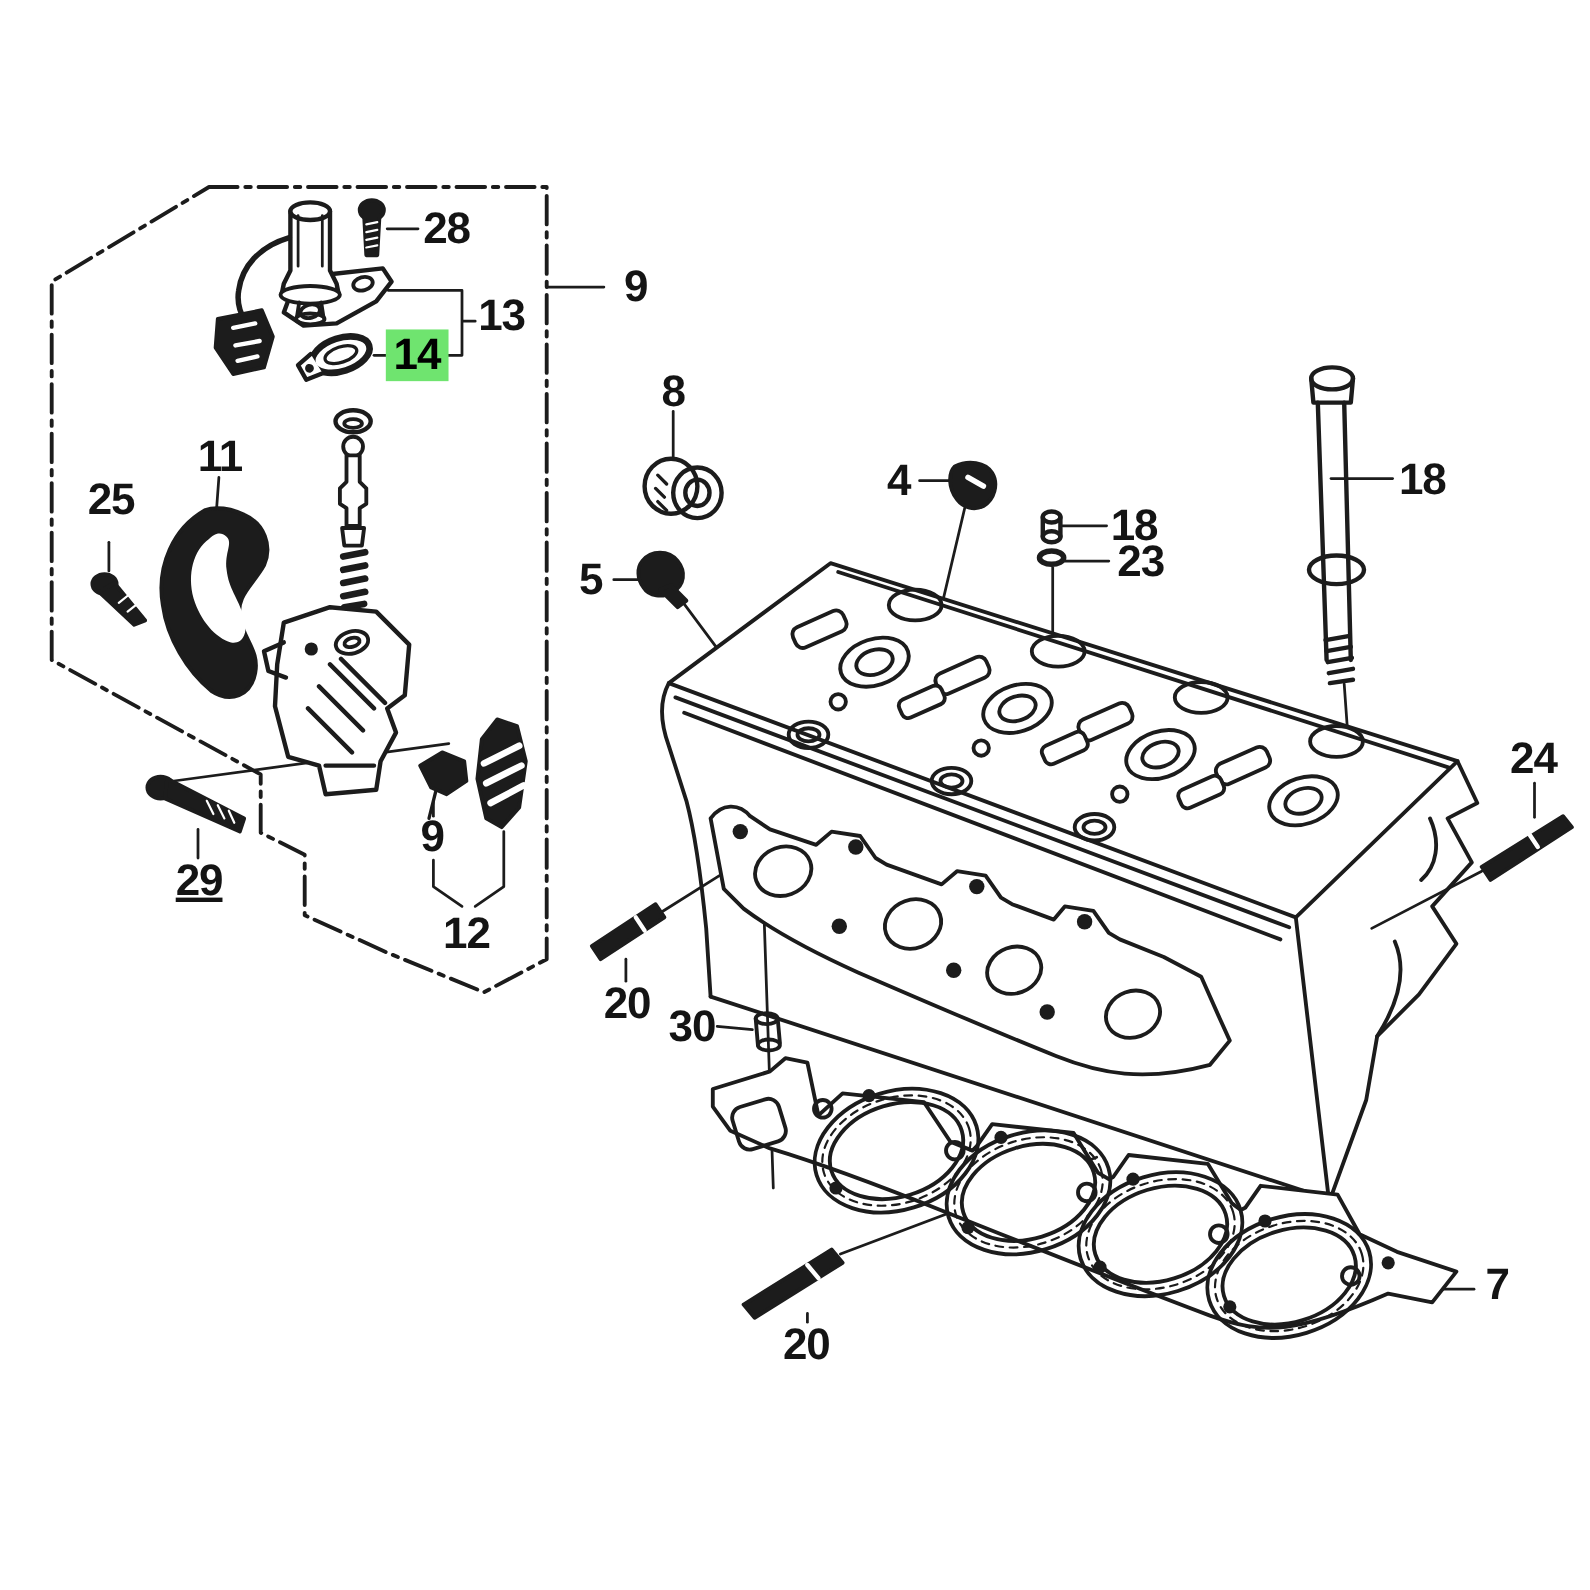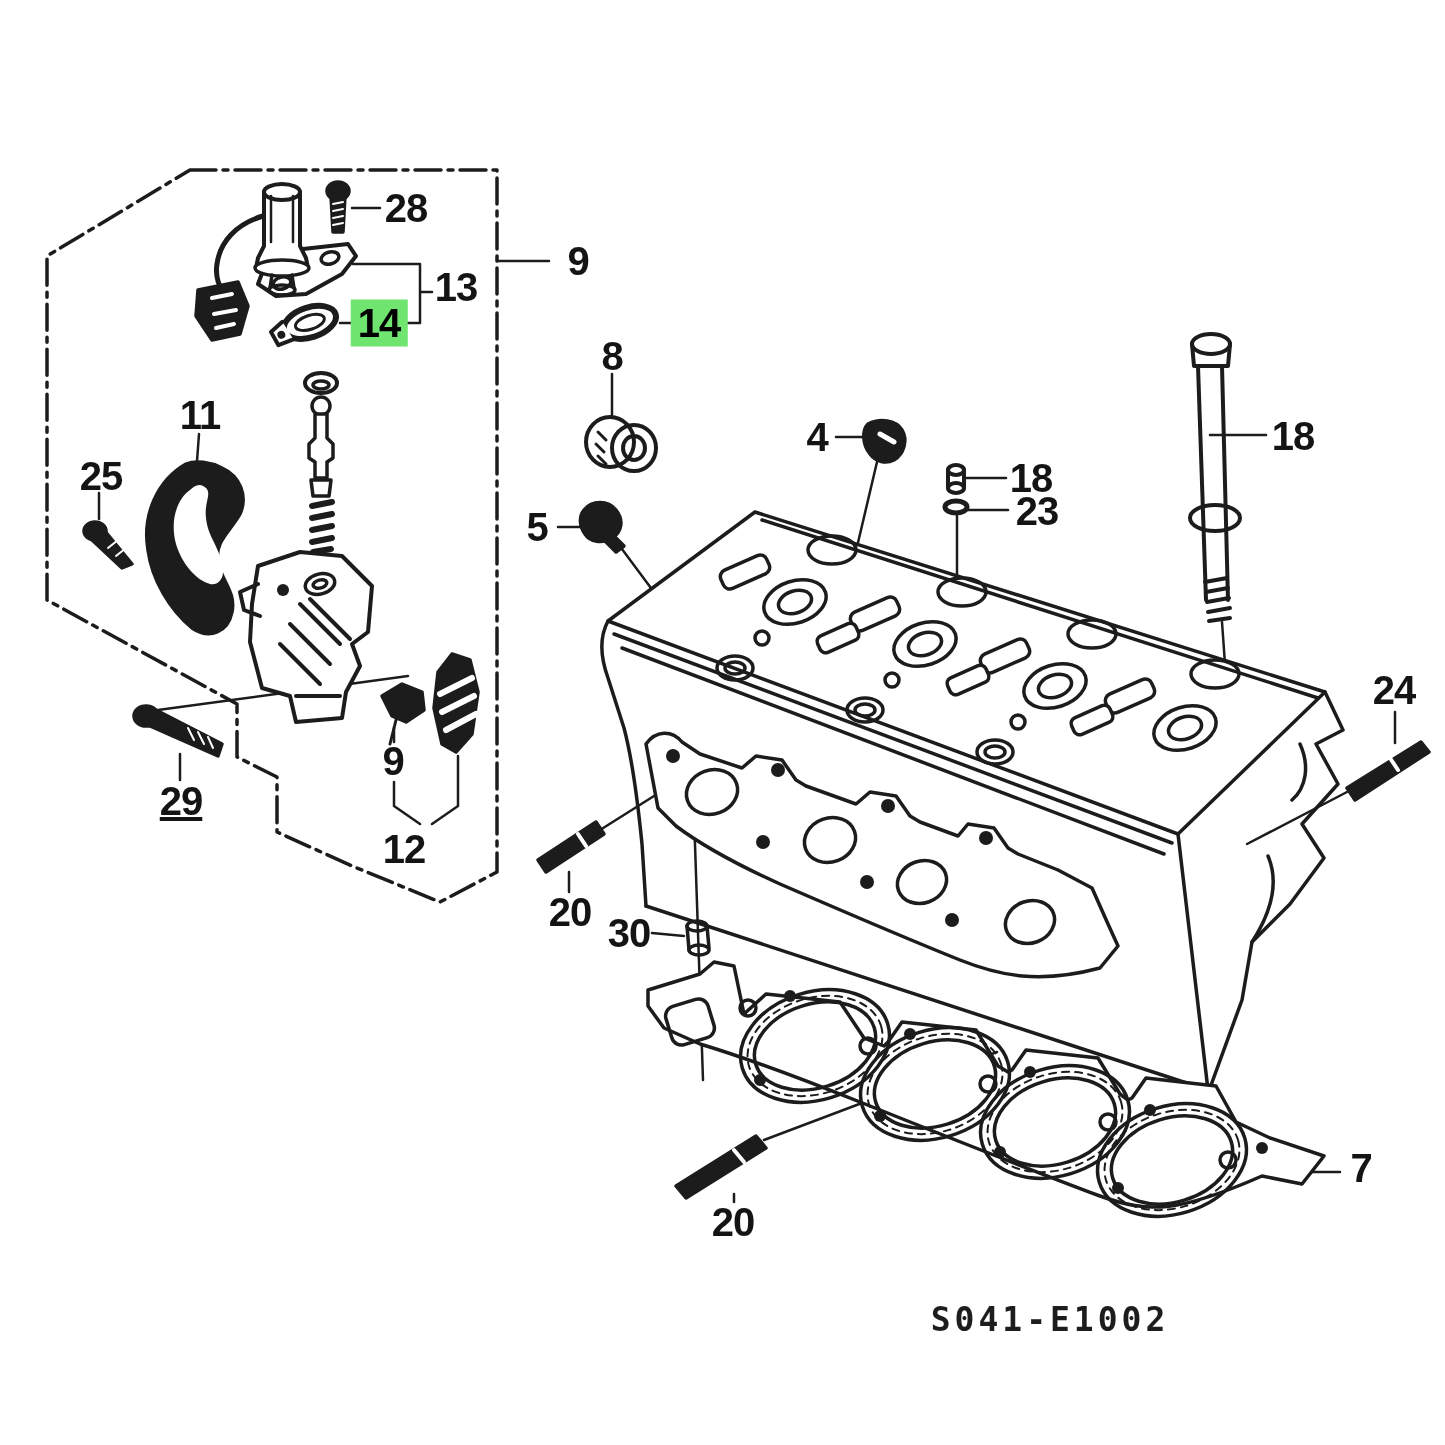--- a/index.html
+++ b/index.html
@@ -250,29 +250,28 @@
     <ellipse cx="699" cy="906" rx="10" ry="5" stroke-width="3.5"></ellipse>
   </g>
 </svg>
 
   <div class="plbl" style="left:406px;top:164px;">28</div>
   <div class="plbl" style="left:578px;top:217px;">9</div>
   <div class="plbl" style="left:456px;top:243px;">13</div>
   <div class="plbl hl" style="left:379px;top:279px;">14</div>
   <div class="plbl" style="left:612px;top:312px;">8</div>
   <div class="plbl" style="left:200px;top:371px;">11</div>
-  <div class="plbl" style="left:101px;top:432px;">25</div>
+  <div class="plbl" style="left:101px;top:410px;">25</div>
   <div class="plbl" style="left:817px;top:393px;">4</div>
   <div class="plbl" style="left:1031px;top:434px;">18</div>
   <div class="plbl" style="left:1037px;top:467px;text-align:center;">23</div>
   <div class="plbl" style="left:537px;top:483px;">5</div>
   <div class="plbl" style="left:1293px;top:392px;">18</div>
   <div class="plbl" style="left:1394px;top:646px;">24</div>
   <div class="plbl" style="left:181px;top:757px;text-decoration:underline;">29</div>
   <div class="plbl" style="left:393px;top:717px;">9</div>
-  <div class="plbl" style="left:404px;top:805px;">12</div>
+  <div class="plbl" style="left:424px;top:805px;">12</div>
   <div class="plbl" style="left:570px;top:868px;">20</div>
   <div class="plbl" style="left:629px;top:889px;">30</div>
   <div class="plbl" style="left:733px;top:1178px;">20</div>
   <div class="plbl" style="left:1361px;top:1124px;">7</div>
 
-  <div id="dwgcode" style="left:1050px;top:1275px;">S041-E1002</div>
 </div>
 
 </body></html>

